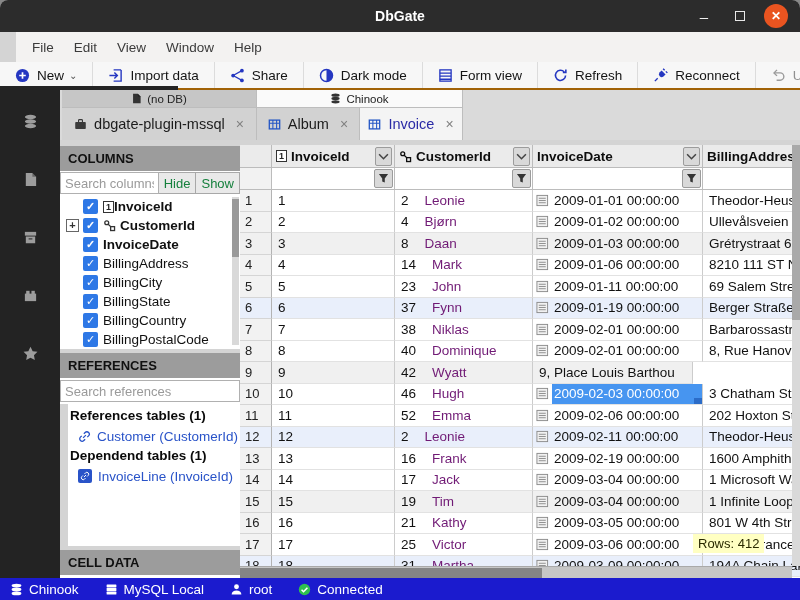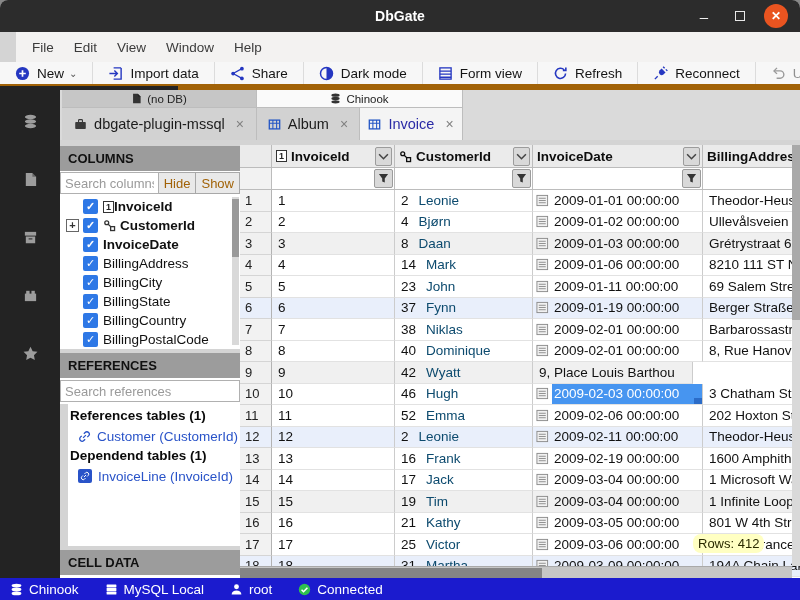--- a/index.html
+++ b/index.html
@@ -16,21 +16,21 @@
   .win-min{right:84px;font-size:15px;}
   .win-max{right:48px;}
   .win-max i{display:block;width:10px;height:10px;border:1.5px solid #e8e8e8;}
   .win-close{right:12px;background:#e95420;border-radius:50%;color:#fff;font-size:12px;font-weight:bold;}
   
   .menubar{position:absolute;left:16px;top:32px;width:800px;height:30px;background:#f3f2f1;
            display:flex;align-items:center;padding-left:6px;}
   .menu-item{padding:0 10px;font-size:13.5px;color:#3b3b3b;}
   
   .toolbar{position:absolute;left:0;top:62px;width:800px;height:28px;background:#f7f7f7;
-           display:flex;align-items:stretch;overflow:hidden;border-bottom:6px solid #a16207;}
+           display:flex;align-items:stretch;overflow:hidden;border-bottom:2px solid #a16207;}
   .tb-btn{display:flex;align-items:center;gap:7px;padding:0 15px;border-right:1px solid #dcdcdc;
           font-size:13.5px;color:#141414;white-space:nowrap;}
   .tb-btn .icon{color:#2537c1;}
   .tb-btn.disabled{color:#8f8f8f;} .tb-btn.disabled .icon{color:#9b9b9b;}
   .tb-caret{font-size:10px;color:#555;margin-left:-2px;}
   .toolbar-underline{position:absolute;left:0;top:86px;width:178px;height:4px;background:#242424;}
   
   .tabstrip{position:absolute;left:60px;top:90px;width:740px;height:50px;background:#dadada;}
   .tab-group{position:absolute;top:0;height:18px;display:flex;align-items:center;justify-content:center;
              gap:5px;font-size:11.5px;color:#222;border-bottom:1px solid #bdbdbd;border-right:1px solid #bdbdbd;}
@@ -48,21 +48,21 @@
   .leftpanel{position:absolute;left:60px;top:140px;width:180px;height:438px;background:#d4d4d4;
              display:flex;flex-direction:column;overflow:hidden;}
   .gap6{height:6px;} .gap4{height:4px;}
   .p-header{height:25px;background:#9c9c9c;color:#101010;font-weight:bold;font-size:13px;
             line-height:25px;padding-left:8px;flex:none;}
   .search-row{height:24px;background:#fff;display:flex;align-items:center;flex:none;}
   .search-row input{flex:1;min-width:0;height:22px;border:1px solid #b0b0b0;font-size:13px;
                     padding:0 4px;font-family:inherit;color:#333;}
   .search-row input::placeholder{color:#9a9a9a;}
   .mini-btn{height:22px;padding:0 5px;background:#e9e9e9;border:1px solid #a8a8a8;border-left:none;
-            font-size:13px;color:#a16207;display:flex;align-items:center;}
+            font-size:13px;color:#15803d;display:flex;align-items:center;}
   .col-list{height:154px;background:#fff;position:relative;flex:none;padding-top:2px;}
   .tree-item{height:19px;display:flex;align-items:center;padding-left:6px;font-size:13.5px;color:#111;}
   .tree-item .expander{width:13px;height:13px;border:1px solid #666;font-size:11px;line-height:11px;
             text-align:center;color:#333;margin-right:4px;flex:none;background:#fff;}
   .tree-item .expander.hidden{visibility:hidden;border:none;}
   .checkbox{width:15px;height:15px;background:#2e78e6;border-radius:2px;color:#fff;font-size:11px;
             line-height:15px;text-align:center;margin-right:5px;flex:none;}
   .tree-item .icon{margin-right:4px;color:#333;}
   .tree-item.bold{font-weight:bold;}
   .vstrip{position:absolute;right:1px;top:2px;width:7px;height:148px;background:#d9d9d9;}
@@ -95,27 +95,27 @@
   .g-corner{background:#ebebeb;}
   .g-fcorner{background:#f2f2f2;}
   .g-body{position:relative;}
   .g-row{display:flex;height:21.5px;}
   .g-cell{border-right:1px solid #cccccc;border-bottom:1px solid #e2e2e2;font-size:13.5px;color:#111;
           display:flex;align-items:center;overflow:hidden;white-space:nowrap;flex:none;padding-left:6px;}
   .g-rowhdr{background:#f2f2f2;border-right:1px solid #b3b3b3;border-bottom:1px solid #d5d5d5;
             font-size:13px;color:#222;padding-left:5px;}
   .stripe-gray .g-cell{background:#f0f0f0;}
   .stripe-blue .g-cell{background:#e9effb;}
-  .cname{color:#0c4a6e;margin-left:10px;}
+  .cname{color:#701a75;margin-left:16px;}
   .date-cell{padding-left:3px;gap:3px;}
   .date-cell .dtxt{flex:1;height:100%;display:flex;align-items:center;padding-left:2px;position:relative;}
   .dtxt.sel{background:#4795f0;color:#fff;}
   .dtxt.sel .handle{position:absolute;right:0;bottom:-2px;width:8px;height:8px;background:#2b6cc8;}
   .rows-badge{position:absolute;left:453px;top:394px;background:#ffffc2;color:#2a2a00;font-size:13px;
-              padding:2px 5px;z-index:5;border-radius:8px;}
+              padding:2px 5px;z-index:5;}
   .hscroll{position:absolute;left:0;bottom:0;width:552px;height:12px;background:#c6c6c6;
            border-top:1px solid #a9a9a9;z-index:4;}
   .hscroll .thumb{position:absolute;left:0;top:1px;height:10px;width:302px;background:#858585;}
   .vscroll{position:absolute;right:0;top:5px;width:8px;height:421px;background:#d9d9d9;z-index:4;}
   .vscroll .thumb{position:absolute;left:0;top:0;width:8px;height:175px;background:#a9a9a9;}
   
   .statusbar{position:absolute;left:0;top:578px;width:800px;height:22px;background:#1b1bce;
              display:flex;align-items:center;color:#fff;font-size:13.5px;padding-left:10px;gap:26px;}
   .sb-item{display:flex;align-items:center;gap:6px;}
   

